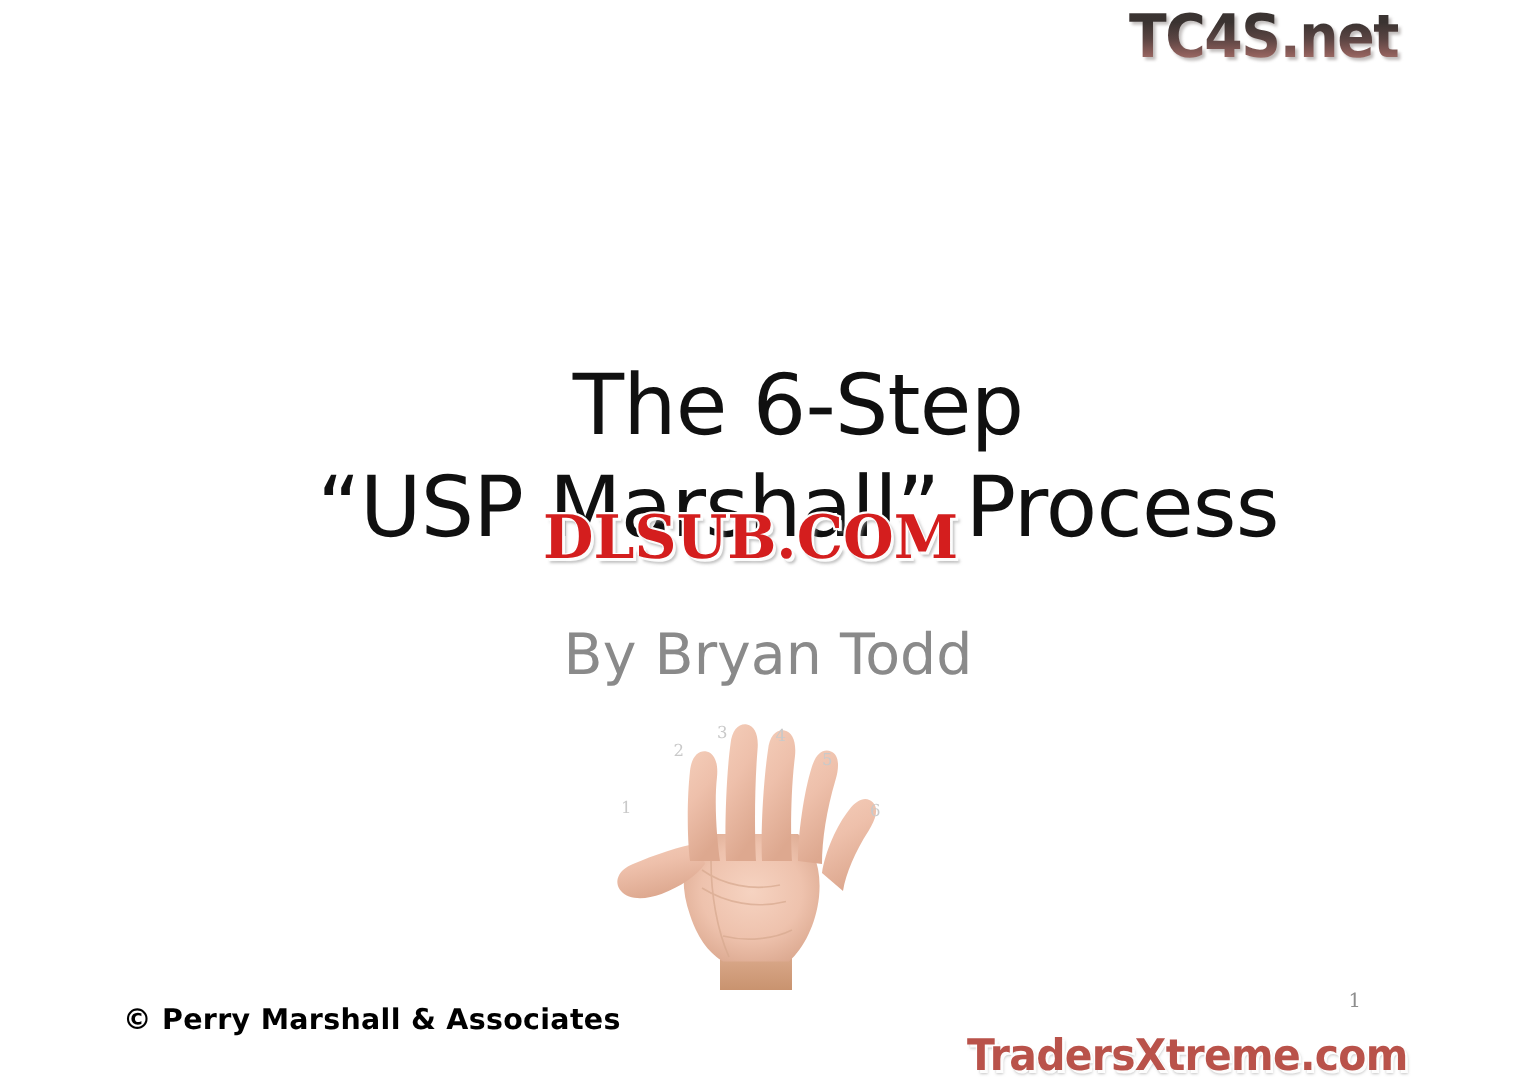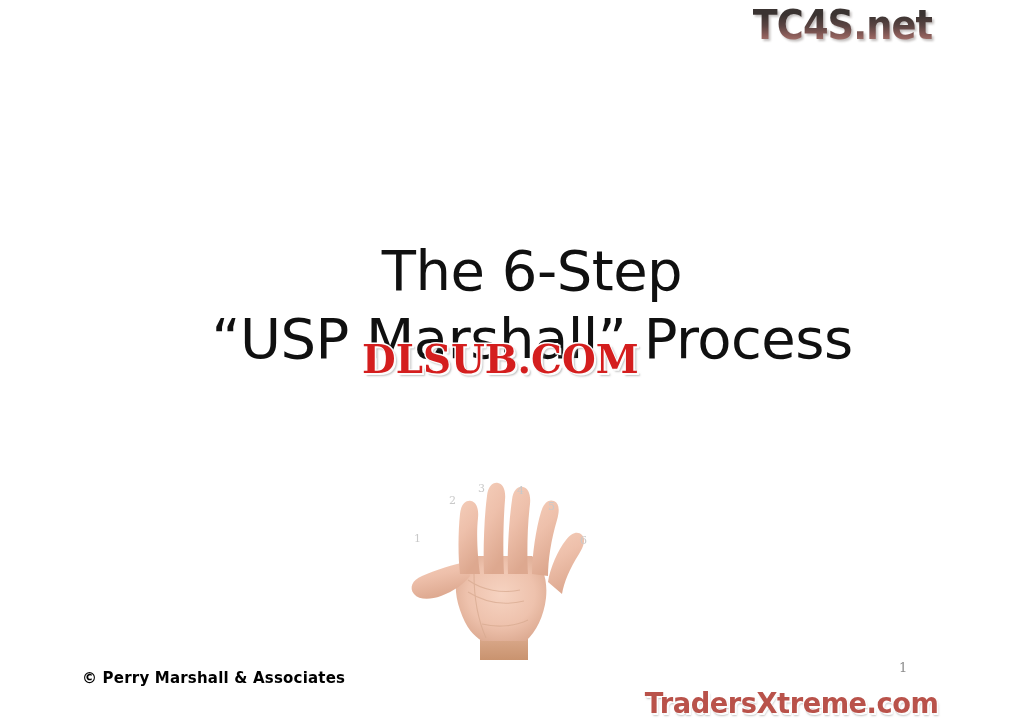--- a/index.html
+++ b/index.html
@@ -118,21 +118,21 @@
     fill: #c9c9c9;
   }
 
   
   #copyright {
     position: absolute;
     left: 82px;
     top: 669px;
     font-family: "DejaVu Sans", sans-serif;
     font-weight: bold;
-    font-size: 15px;
+    font-size: 19px;
     color: #000000;
     letter-spacing: 0.2px;
     white-space: nowrap;
   }
   #page-number {
     position: absolute;
     left: 899px;
     top: 660px;
     font-family: "DejaVu Serif", serif;
     font-size: 13px;
@@ -171,20 +171,21 @@
 
   <div id="title-block">
     <div class="title-line">The 6-Step</div>
     <div class="title-line">“USP Marshall” Process</div>
   </div>
 
   <div id="dlsub-watermark">
     <span class="inner">DLSUB.COM</span>
   </div>
 
+  <div id="subtitle">By Bryan Todd</div>
 
   <div id="hand-figure">
     <svg width="212" height="190" viewBox="0 0 212 190">
       <defs>
         <linearGradient id="skin" x1="0" y1="0" x2="0.35" y2="1">
           <stop offset="0%" stop-color="#f4cdb9"></stop>
           <stop offset="45%" stop-color="#eec0ab"></stop>
           <stop offset="100%" stop-color="#dda88f"></stop>
         </linearGradient>
         <radialGradient id="palmshade" cx="0.5" cy="0.45" r="0.62">

